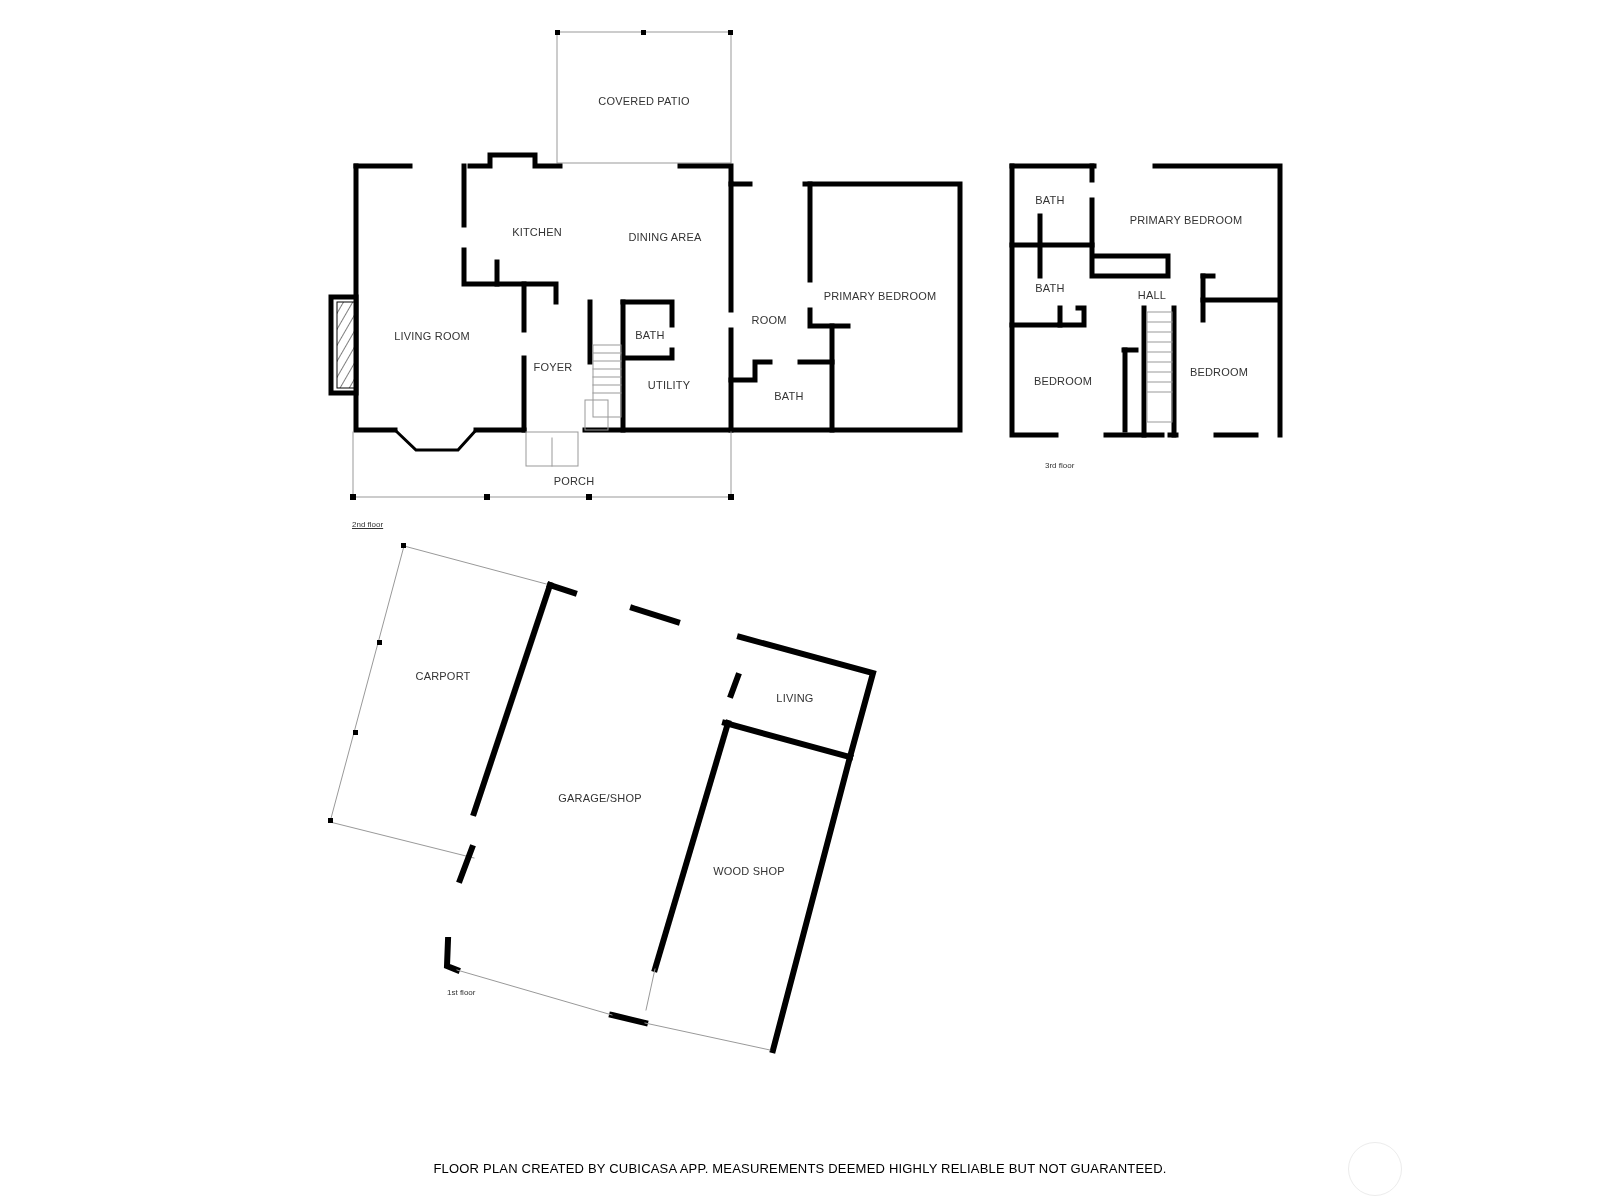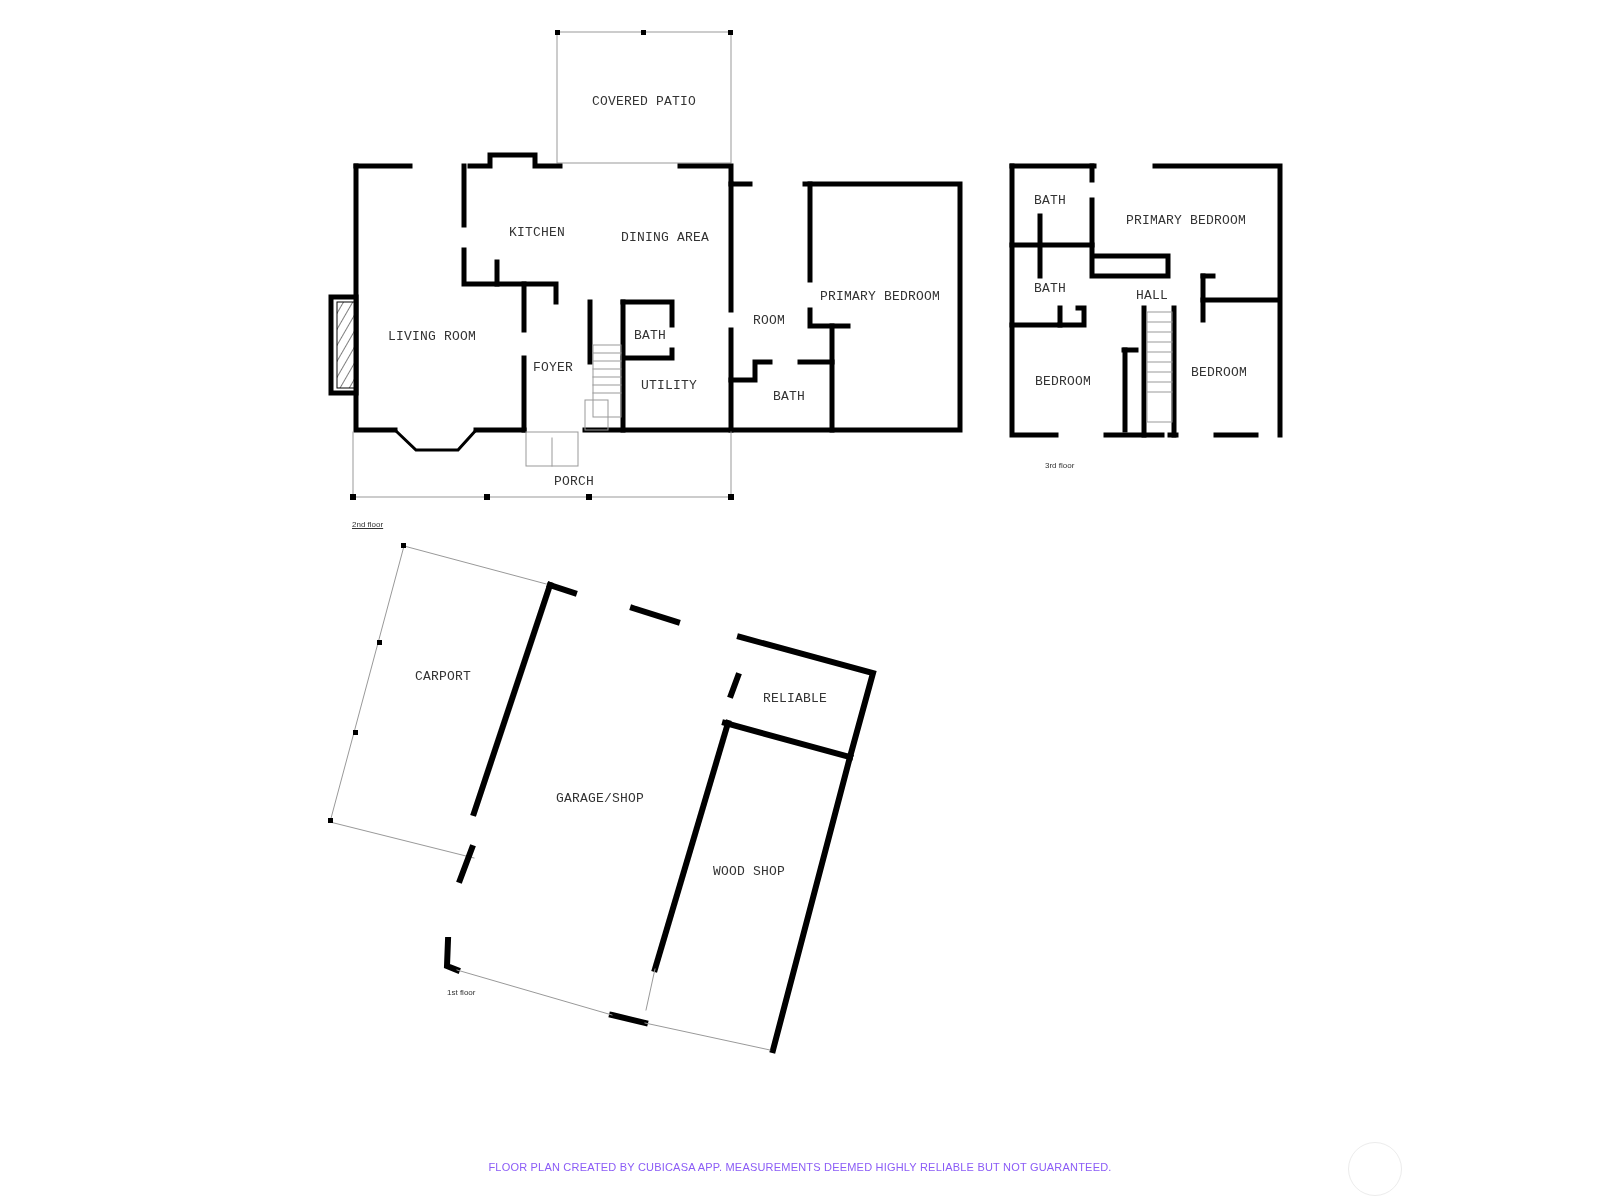--- a/index.html
+++ b/index.html
@@ -1,20 +1,20 @@
 <!DOCTYPE html>
 <html><head>
 <meta charset="utf-8">
 <style>
   html, body { margin:0; padding:0; background:#ffffff; }
   body { width:1600px; height:1200px; position:relative; overflow:hidden; font-family:"Liberation Sans", sans-serif; }
   svg { position:absolute; left:0; top:0; }
-  .room-label { position:absolute; font-size:13px; color:#333; letter-spacing:0.2px; transform:translate(-50%,-50%); white-space:nowrap;font-family:Liberation Mono, monospace; }
+  .room-label { position:absolute; font-size:11px; color:#333; letter-spacing:0.2px; transform:translate(-50%,-50%); white-space:nowrap; }
   .floor-label { position:absolute; font-size:8px; color:#333; white-space:nowrap; }
-  .footer { position:absolute; left:0; width:1600px; top:1161px; text-align:center; font-size:11px; color:#8b5cf6; letter-spacing:0.2px; }
+  .footer { position:absolute; left:0; width:1600px; top:1161px; text-align:center; font-size:13px; color:#000000; letter-spacing:0.2px; }
   .badge { position:absolute; left:1348px; top:1142px; width:52px; height:52px; border-radius:50%; border:1.5px solid #ececec; }
 </style>
 </head>
 <body>
 
 <svg width="1600" height="1200" viewBox="0 0 1600 1200">
   <g fill="none" stroke="#000" stroke-width="5" stroke-linecap="square">
 
     <rect x="557" y="32" width="174" height="131" stroke="#999" stroke-width="1"></rect>
     <rect x="555" y="30" width="5" height="5" fill="#000" stroke="none"></rect>
@@ -154,19 +154,19 @@
 
 <div class="room-label" style="left:1050px;top:200px;">BATH</div>
 <div class="room-label" style="left:1186px;top:220px;">PRIMARY BEDROOM</div>
 <div class="room-label" style="left:1050px;top:288px;">BATH</div>
 <div class="room-label" style="left:1152px;top:295px;">HALL</div>
 <div class="room-label" style="left:1063px;top:381px;">BEDROOM</div>
 <div class="room-label" style="left:1219px;top:372px;">BEDROOM</div>
 <div class="floor-label" style="left:1008px;top:461px;padding-left:37px;">3rd floor</div>
 
 <div class="room-label" style="left:443px;top:676px;">CARPORT</div>
-<div class="room-label" style="left:795px;top:698px;">RELIABLE</div>
+<div class="room-label" style="left:795px;top:698px;">LIVING</div>
 <div class="room-label" style="left:600px;top:798px;">GARAGE/SHOP</div>
 <div class="room-label" style="left:749px;top:871px;">WOOD SHOP</div>
 <div class="floor-label" style="left:447px;top:988px;">1st floor</div>
 
 <div class="footer">FLOOR PLAN CREATED BY CUBICASA APP. MEASUREMENTS DEEMED HIGHLY RELIABLE BUT NOT GUARANTEED.</div>
 <div class="badge"></div>
 
 </body></html>

